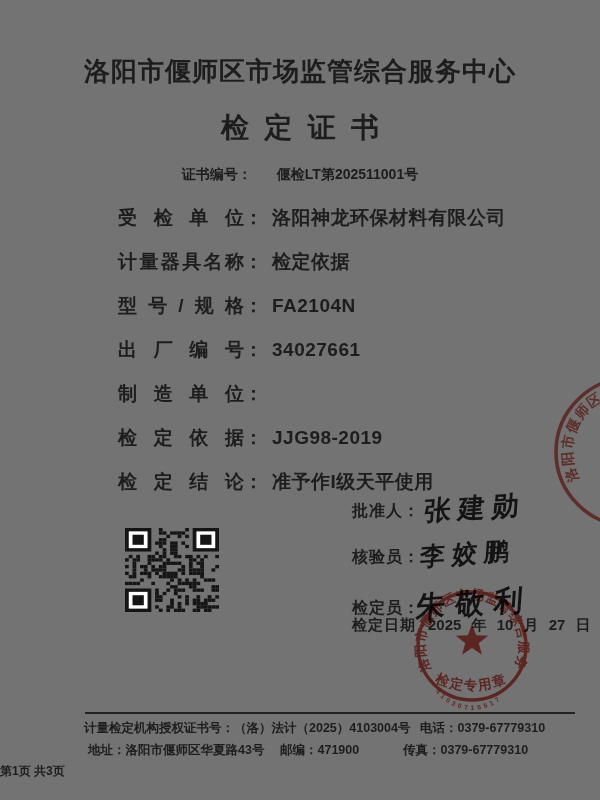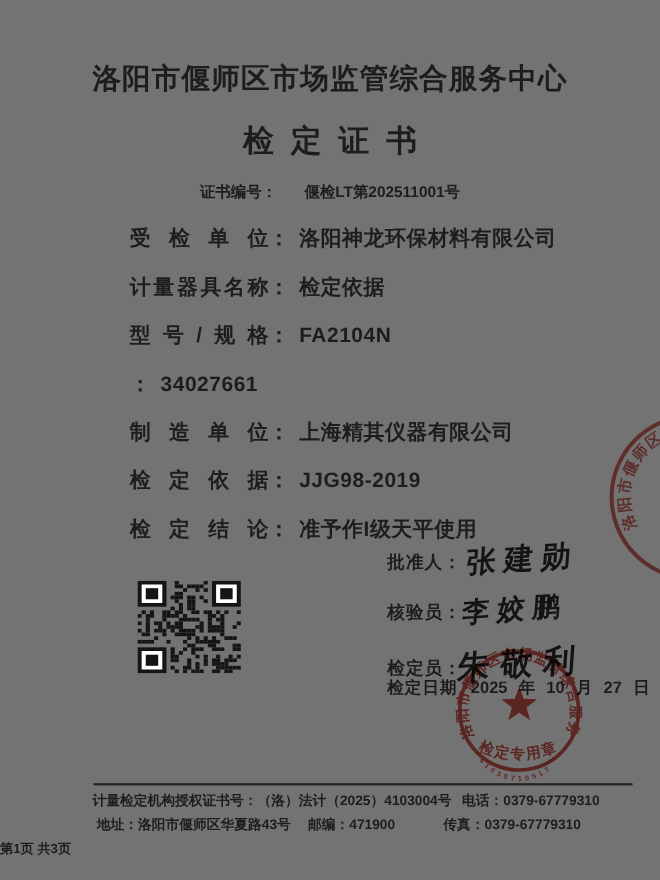--- a/index.html
+++ b/index.html
@@ -71,27 +71,27 @@
       <span class="flabel">计量器具名称</span>
         <span class="fcolon">：</span>
         <span class="fvalue">检定依据</span>
     </div>
     <div class="frow">
       <span class="flabel">型号/规格</span>
         <span class="fcolon">：</span>
         <span class="fvalue">FA2104N</span>
     </div>
     <div class="frow">
+      <span class="flabel">出厂编号</span>
         <span class="fcolon">：</span>
         <span class="fvalue">34027661</span>
     </div>
     <div class="frow">
       <span class="flabel">制造单位</span>
         <span class="fcolon">：</span>
-        <span class="fvalue">上海精其仪器有限公司</span>
     </div>
     <div class="frow">
       <span class="flabel">检定依据</span>
         <span class="fcolon">：</span>
         <span class="fvalue">JJG98-2019</span>
     </div>
     <div class="frow">
       <span class="flabel">检定结论</span>
         <span class="fcolon">：</span>
         <span class="fvalue">准予作I级天平使用</span>

